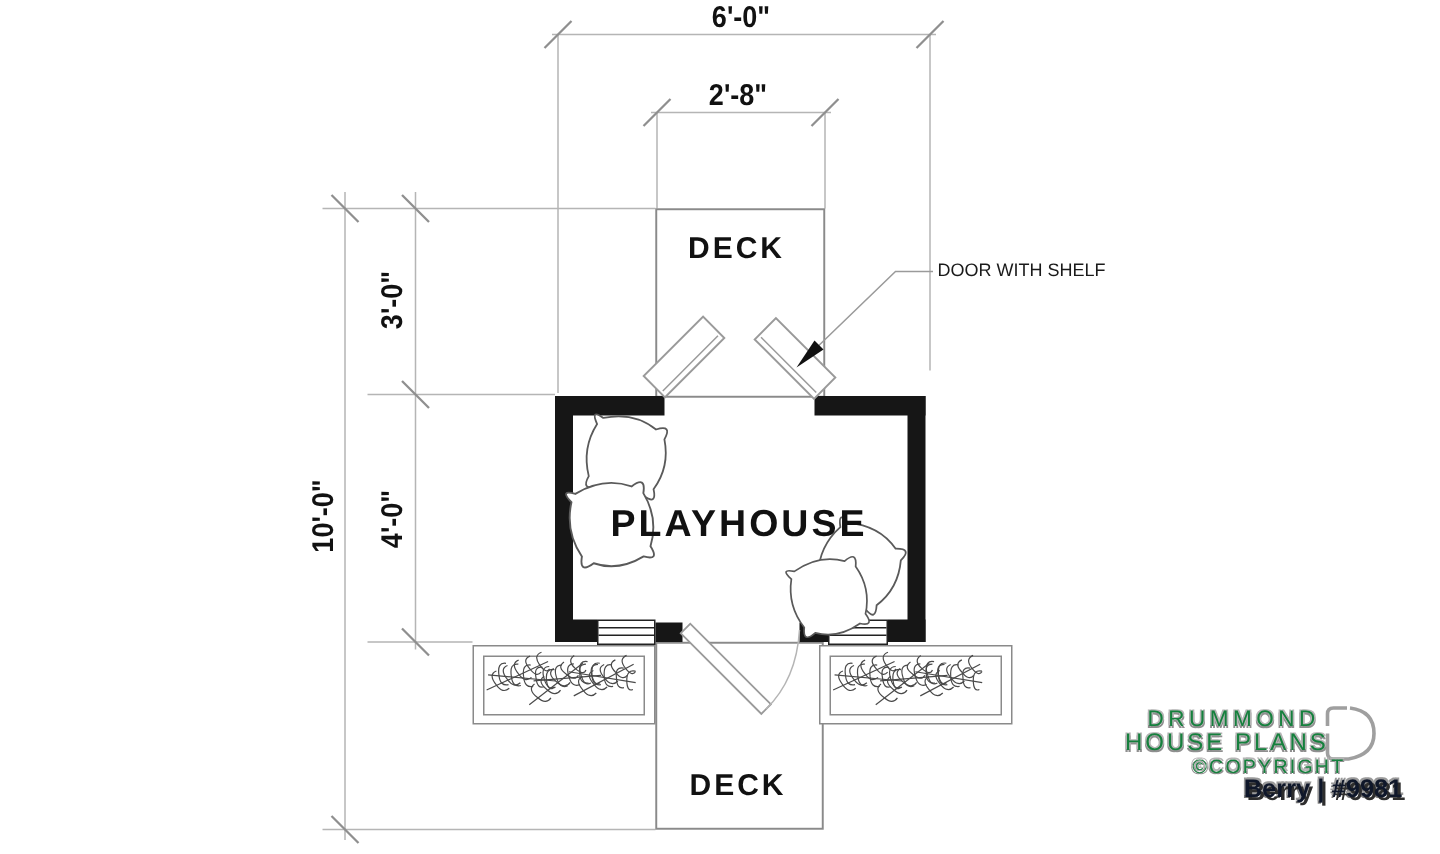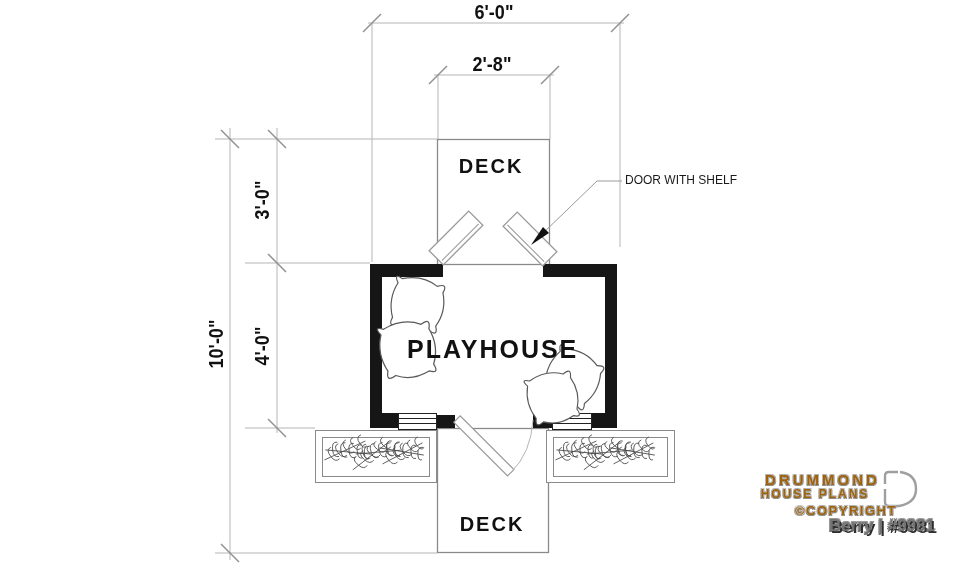--- a/index.html
+++ b/index.html
@@ -4,23 +4,23 @@
 <style>
   html,body{margin:0;padding:0;background:#fff;}
   .canvas{position:relative;width:960px;height:569px;background:#fff;overflow:hidden;
           font-family:"Liberation Sans",sans-serif;}
   .plan-svg{position:absolute;left:0;top:0;}
   .lbl{position:absolute;color:#111;font-weight:bold;text-align:center;white-space:nowrap;line-height:1;}
   .dim{font-size:20px;transform:scaleX(0.9);}
   .dim-v{font-size:20px;height:20px;transform:rotate(-90deg) scaleX(0.9);}
   .room{letter-spacing:2px;}
   .note{font-weight:normal;font-size:12px;color:#1a1a1a;text-align:left;}
-  .logo-line{position:absolute;color:#a16207;font-weight:bold;text-align:center;white-space:nowrap;line-height:1;
+  .logo-line{position:absolute;color:#15803d;font-weight:normal;text-align:left;white-space:nowrap;line-height:1;
              text-shadow:-1px -1px 0 #b5b5b5,1px -1px 0 #b5b5b5,-1px 1px 0 #8f8f8f,1px 1px 0 #8f8f8f;}
-  .plan-name{position:absolute;color:#737373;font-weight:bold;white-space:nowrap;text-align:right;
+  .plan-name{position:absolute;color:#0f172a;font-weight:bold;white-space:nowrap;text-align:right;
              text-shadow:2px 2px 0 #2e2e2e,-1px -1px 0 #9a9a9a,1px -1px 0 #9a9a9a,-1px 1px 0 #777;}
 </style>
 </head>
 <body>
 
 <div class="canvas">
 
   <svg class="plan-svg" width="960" height="569" viewBox="0 0 960 569">
     <defs>
       <path id="pillow" d="M-24,-18 Q-31,-27 -21,-23 Q-2,-32 15,-24 Q25,-30 22,-19 Q30,-2 23,15 Q28,25 18,21 Q1,29 -14,22 Q-24,28 -21,17 Q-30,0 -24,-18 Z"></path>
@@ -148,17 +148,17 @@
   <div class="lbl dim-v" style="left:202px;top:190px;width:120px;">3'-0"</div>
   <div class="lbl dim-v" style="left:202px;top:336px;width:120px;">4'-0"</div>
 
   <div class="lbl room" style="left:431px;top:156px;width:120px;font-size:20px;">DECK</div>
   <div class="lbl room" style="left:407px;top:337px;width:160px;font-size:25px;">PLAYHOUSE</div>
   <div class="lbl room" style="left:432px;top:514px;width:120px;font-size:20px;">DECK</div>
 
   <div class="lbl note" style="left:625px;top:174px;">DOOR WITH SHELF</div>
 
   <div class="logo-line" style="left:765px;top:472px;width:115px;font-size:15px;letter-spacing:3px;">DRUMMOND</div>
-  <div class="logo-line" style="left:750px;top:488px;width:130px;font-size:12px;letter-spacing:2px;">HOUSE PLANS</div>
+  <div class="logo-line" style="left:750px;top:488px;width:130px;font-size:16px;letter-spacing:2px;">HOUSE PLANS</div>
   <div class="logo-line" style="left:795px;top:504px;width:85px;font-size:13px;letter-spacing:1.5px;">©COPYRIGHT</div>
   <div class="plan-name" style="left:735px;top:516px;width:200px;font-size:17px;">Berry | #9981</div>
 
 </div>
 
 </body></html>

